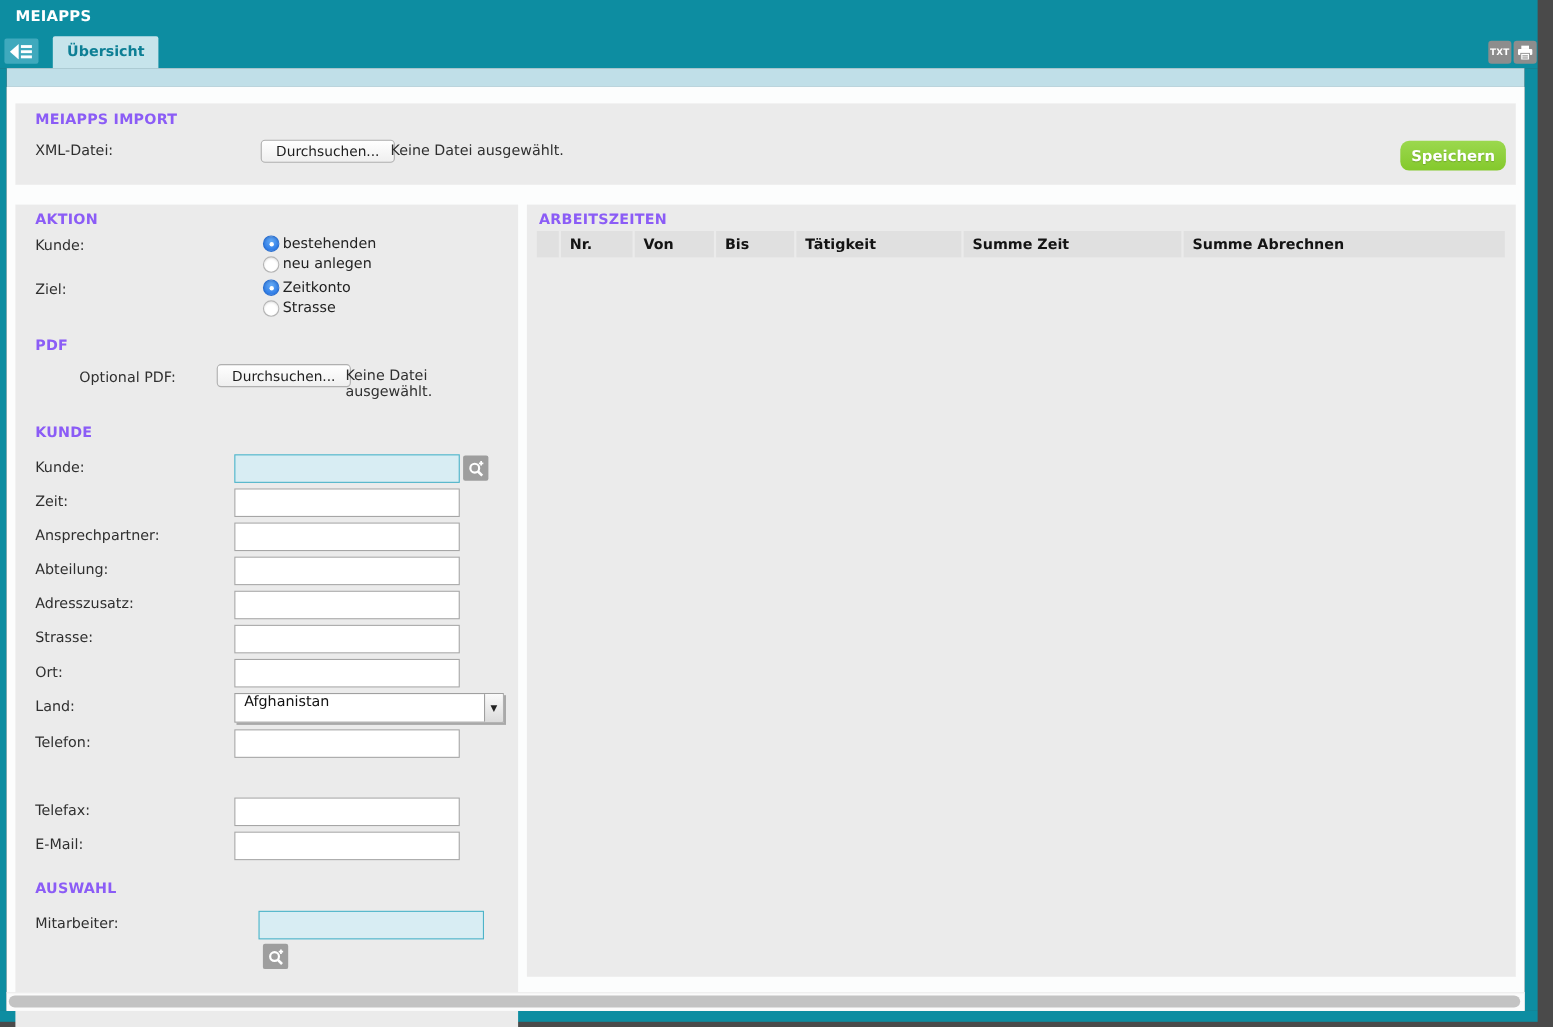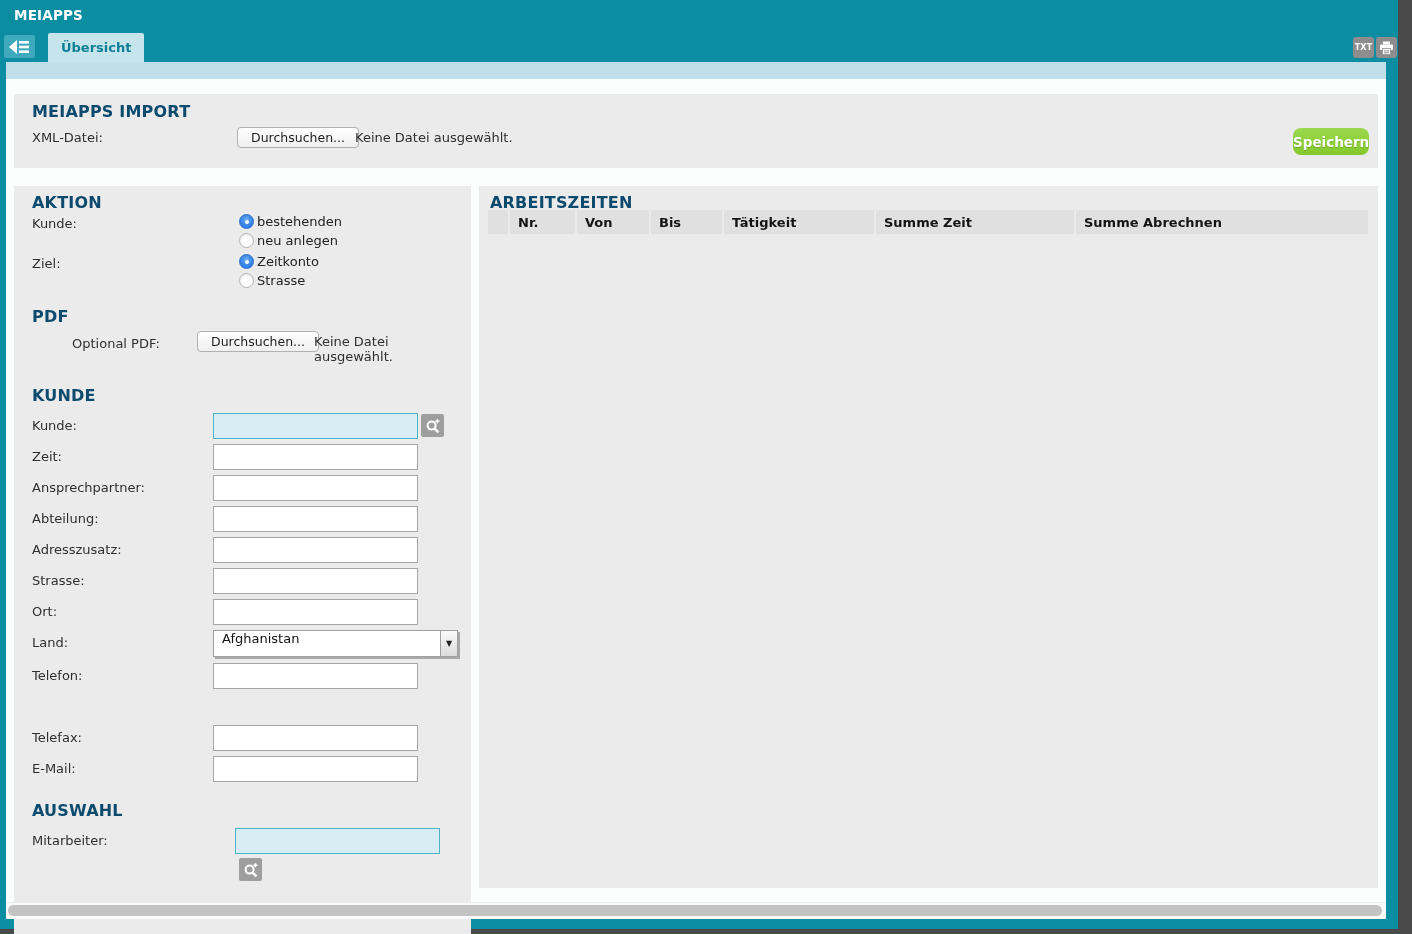--- a/index.html
+++ b/index.html
@@ -26,26 +26,26 @@
   .mini-btn.txt { left:1353px; top:7px; color:#fff; font-weight:bold; font-size:8px; letter-spacing:.2px; }
   .mini-btn.print { left:1376px; top:7px; }
 
   
   .bodyarea { left:6px; top:79px; width:1380px; height:840px; background:#fcfdfd; }
   .panel { position:absolute; background:#ebebeb; }
   .panel-import { left:8px; top:15px; width:1364px; height:74px; }
   .panel-left   { left:8px; top:107px; width:457px; height:896px; }
   .panel-right  { left:473px; top:107px; width:899px; height:702px; }
 
-  .sec-title { position:absolute; font-weight:bold; font-size:16px; color:#0c4a6e; letter-spacing:.2px;text-align:right; }
+  .sec-title { position:absolute; font-weight:bold; font-size:13px; color:#8b5cf6; letter-spacing:.2px;text-align:right; }
   .flabel { position:absolute; left:18px; color:#2f2f2f; font-size:13px; }
 
   .btn-browse { position:absolute; height:21px; padding:0 13px; background:linear-gradient(#ffffff,#efefef); border:1px solid #b0b0b0; border-radius:4px; font-size:12.5px; color:#1c1c1c; font-family:inherit; cursor:pointer; }
   .file-status { position:absolute; font-size:13px; color:#2f2f2f; }
-  .btn-save { position:absolute; width:76px; height:27px; background:linear-gradient(#9bd84e,#84c92c); border:none; border-radius:8px; color:#fff; font-weight:bold; font-size:13.5px; font-family:inherit; cursor:pointer; text-shadow:0 1px 1px rgba(0,0,0,.18); }
+  .btn-save { position:absolute; width:96px; height:27px; background:linear-gradient(#9bd84e,#84c92c); border:none; border-radius:8px; color:#fff; font-weight:bold; font-size:13.5px; font-family:inherit; cursor:pointer; text-shadow:0 1px 1px rgba(0,0,0,.18); }
 
   
   .radio-row { position:absolute; left:225px; height:19px; display:flex; align-items:center; gap:3px; }
   .radio { width:15px; height:15px; border-radius:50%; background:#fff; border:1px solid #b4b4b4; box-shadow:inset 0 1px 2px rgba(0,0,0,.12); position:relative; cursor:pointer; flex:none; }
   .radio.on { background:radial-gradient(circle at 50% 32%, #63a9f5 0%, #2f7de8 75%); border-color:#2a6fd0; }
   .radio.on::after { content:''; position:absolute; left:4.5px; top:4.5px; width:4.5px; height:4.5px; border-radius:50%; background:#fff; }
   .radio-label { font-size:13px; color:#222; }
 
   
   .frow { position:absolute; left:0; width:100%; height:26px; }

